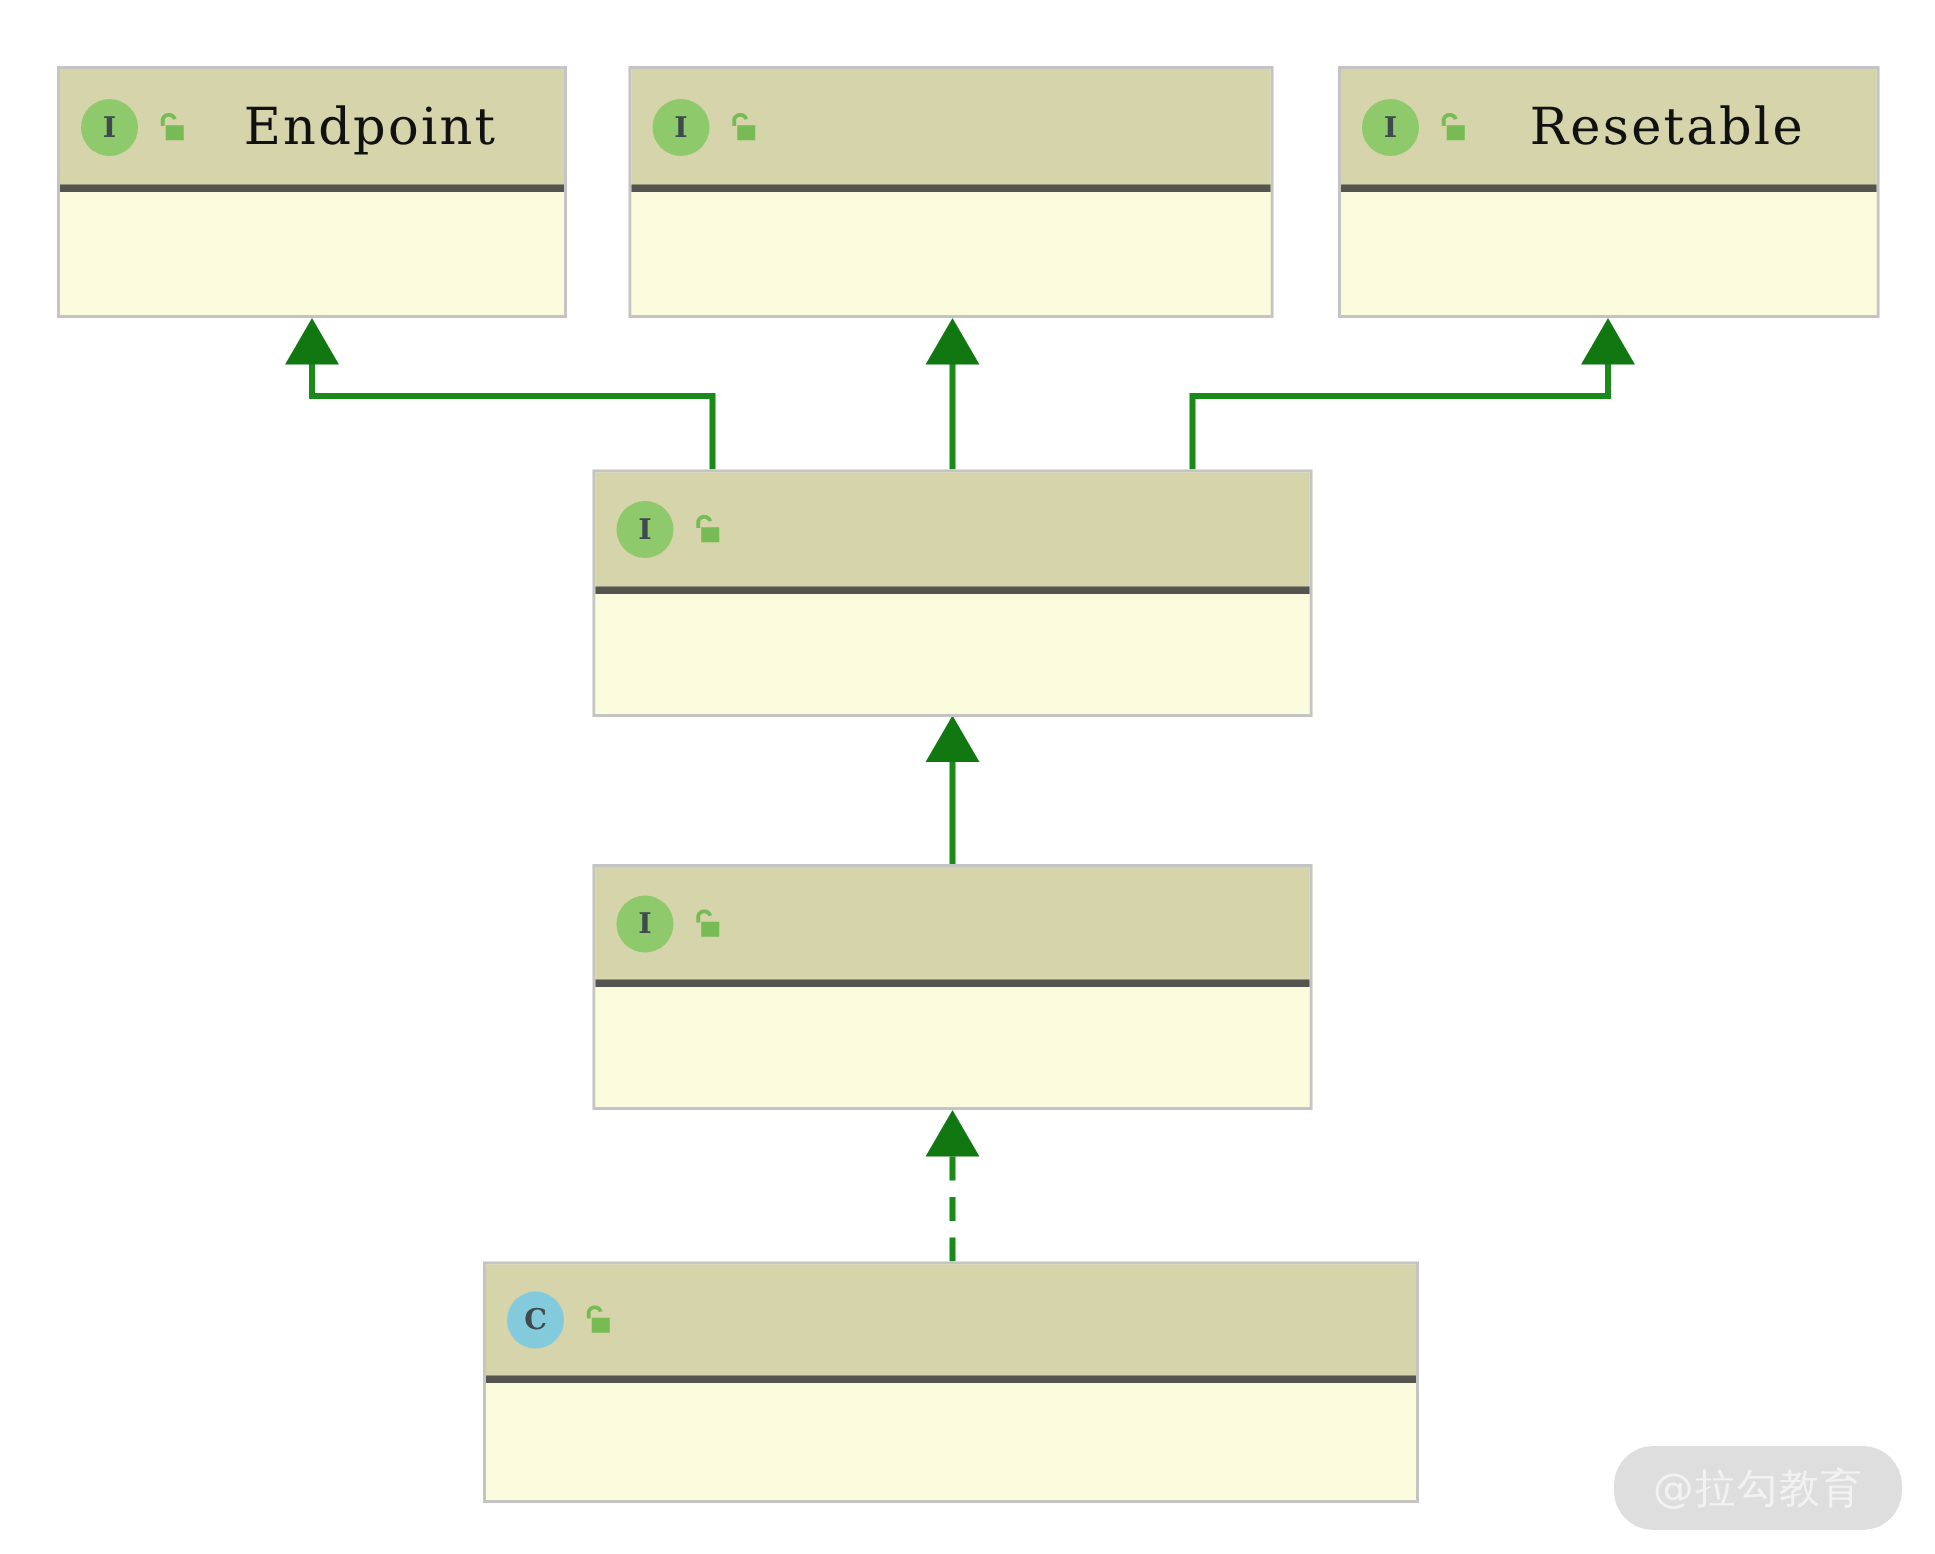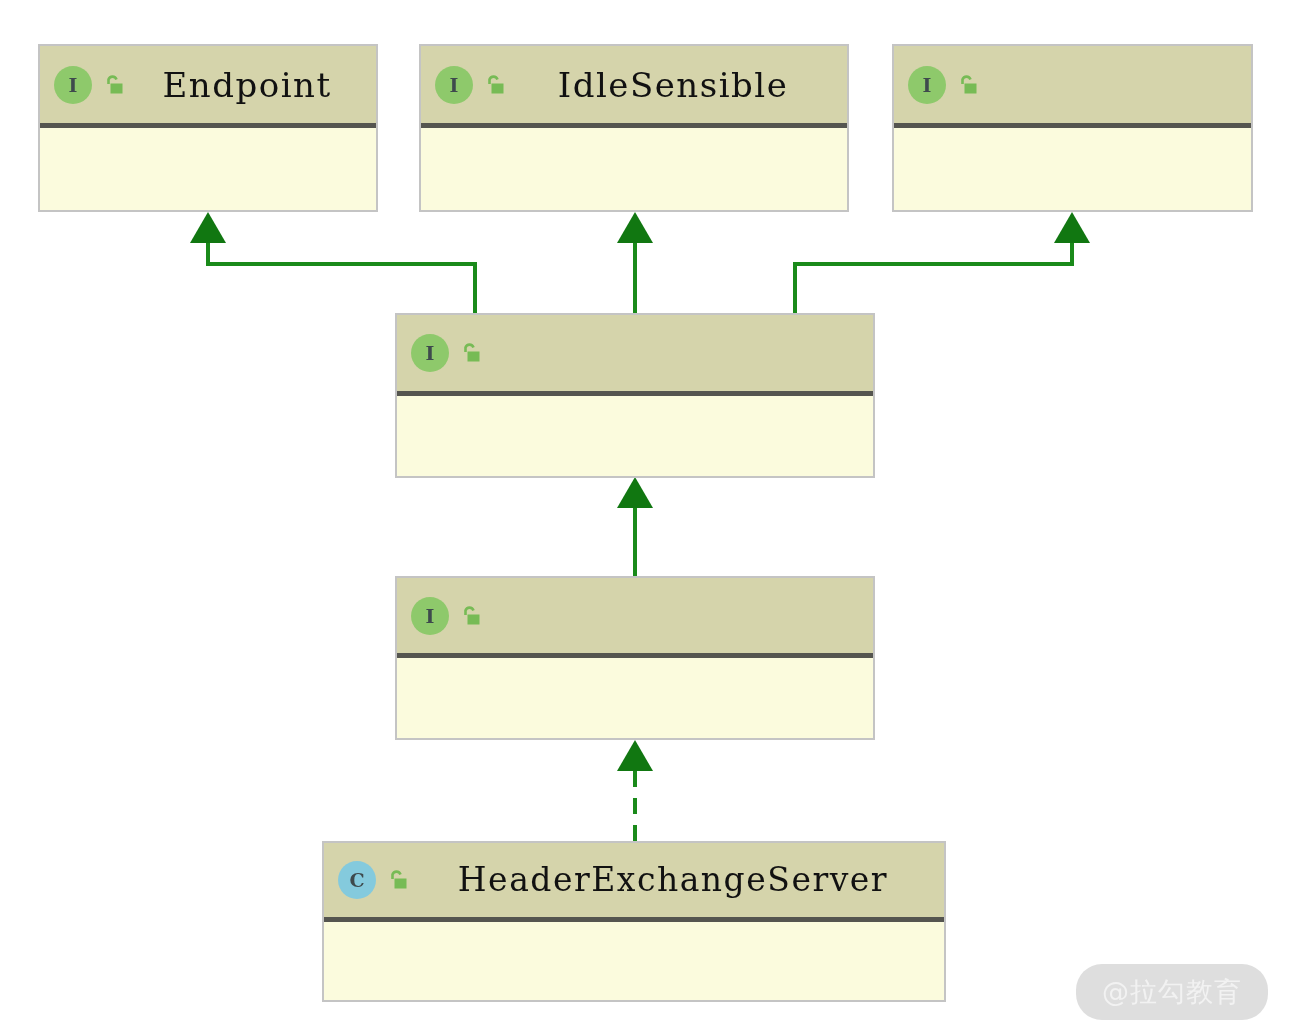--- a/index.html
+++ b/index.html
@@ -162,32 +162,32 @@
     <div class="uml-body"></div>
   </div>
 
   <div class="uml-node" style="left:419px; top:44px; width:430px; height:168px;">
     <div class="uml-header">
       <span class="type-badge interface">I</span>
       <svg class="lock-icon" viewBox="0 0 26 26">
         <path d="M8.5 12 L8.5 7.5 A4.2 4.2 0 0 1 16.5 7.5" fill="none" stroke="#77bb55" stroke-width="2.6"></path>
         <rect x="10.5" y="11.5" width="12" height="10" fill="#77bb55"></rect>
       </svg>
-      <span class="node-title">IdleSensible</span>
     </div>
     <div class="uml-body"></div>
   </div>
 
   <div class="uml-node" style="left:892px; top:44px; width:361px; height:168px;">
     <div class="uml-header">
       <span class="type-badge interface">I</span>
       <svg class="lock-icon" viewBox="0 0 26 26">
         <path d="M8.5 12 L8.5 7.5 A4.2 4.2 0 0 1 16.5 7.5" fill="none" stroke="#77bb55" stroke-width="2.6"></path>
         <rect x="10.5" y="11.5" width="12" height="10" fill="#77bb55"></rect>
       </svg>
+      <span class="node-title">Resetable</span>
     </div>
     <div class="uml-body"></div>
   </div>
 
   <div class="uml-node" style="left:395px; top:313px; width:480px; height:165px;">
     <div class="uml-header">
       <span class="type-badge interface">I</span>
       <svg class="lock-icon" viewBox="0 0 26 26">
         <path d="M8.5 12 L8.5 7.5 A4.2 4.2 0 0 1 16.5 7.5" fill="none" stroke="#77bb55" stroke-width="2.6"></path>
         <rect x="10.5" y="11.5" width="12" height="10" fill="#77bb55"></rect>
@@ -207,20 +207,19 @@
     <div class="uml-body"></div>
   </div>
 
   <div class="uml-node" style="left:322px; top:841px; width:624px; height:161px;">
     <div class="uml-header">
       <span class="type-badge klass">C</span>
       <svg class="lock-icon" viewBox="0 0 26 26">
         <path d="M8.5 12 L8.5 7.5 A4.2 4.2 0 0 1 16.5 7.5" fill="none" stroke="#77bb55" stroke-width="2.6"></path>
         <rect x="10.5" y="11.5" width="12" height="10" fill="#77bb55"></rect>
       </svg>
-      <span class="node-title small">HeaderExchangeServer</span>
     </div>
     <div class="uml-body"></div>
   </div>
 
   <div id="watermark">@拉勾教育</div>
 
 </div>
 
 </body></html>

